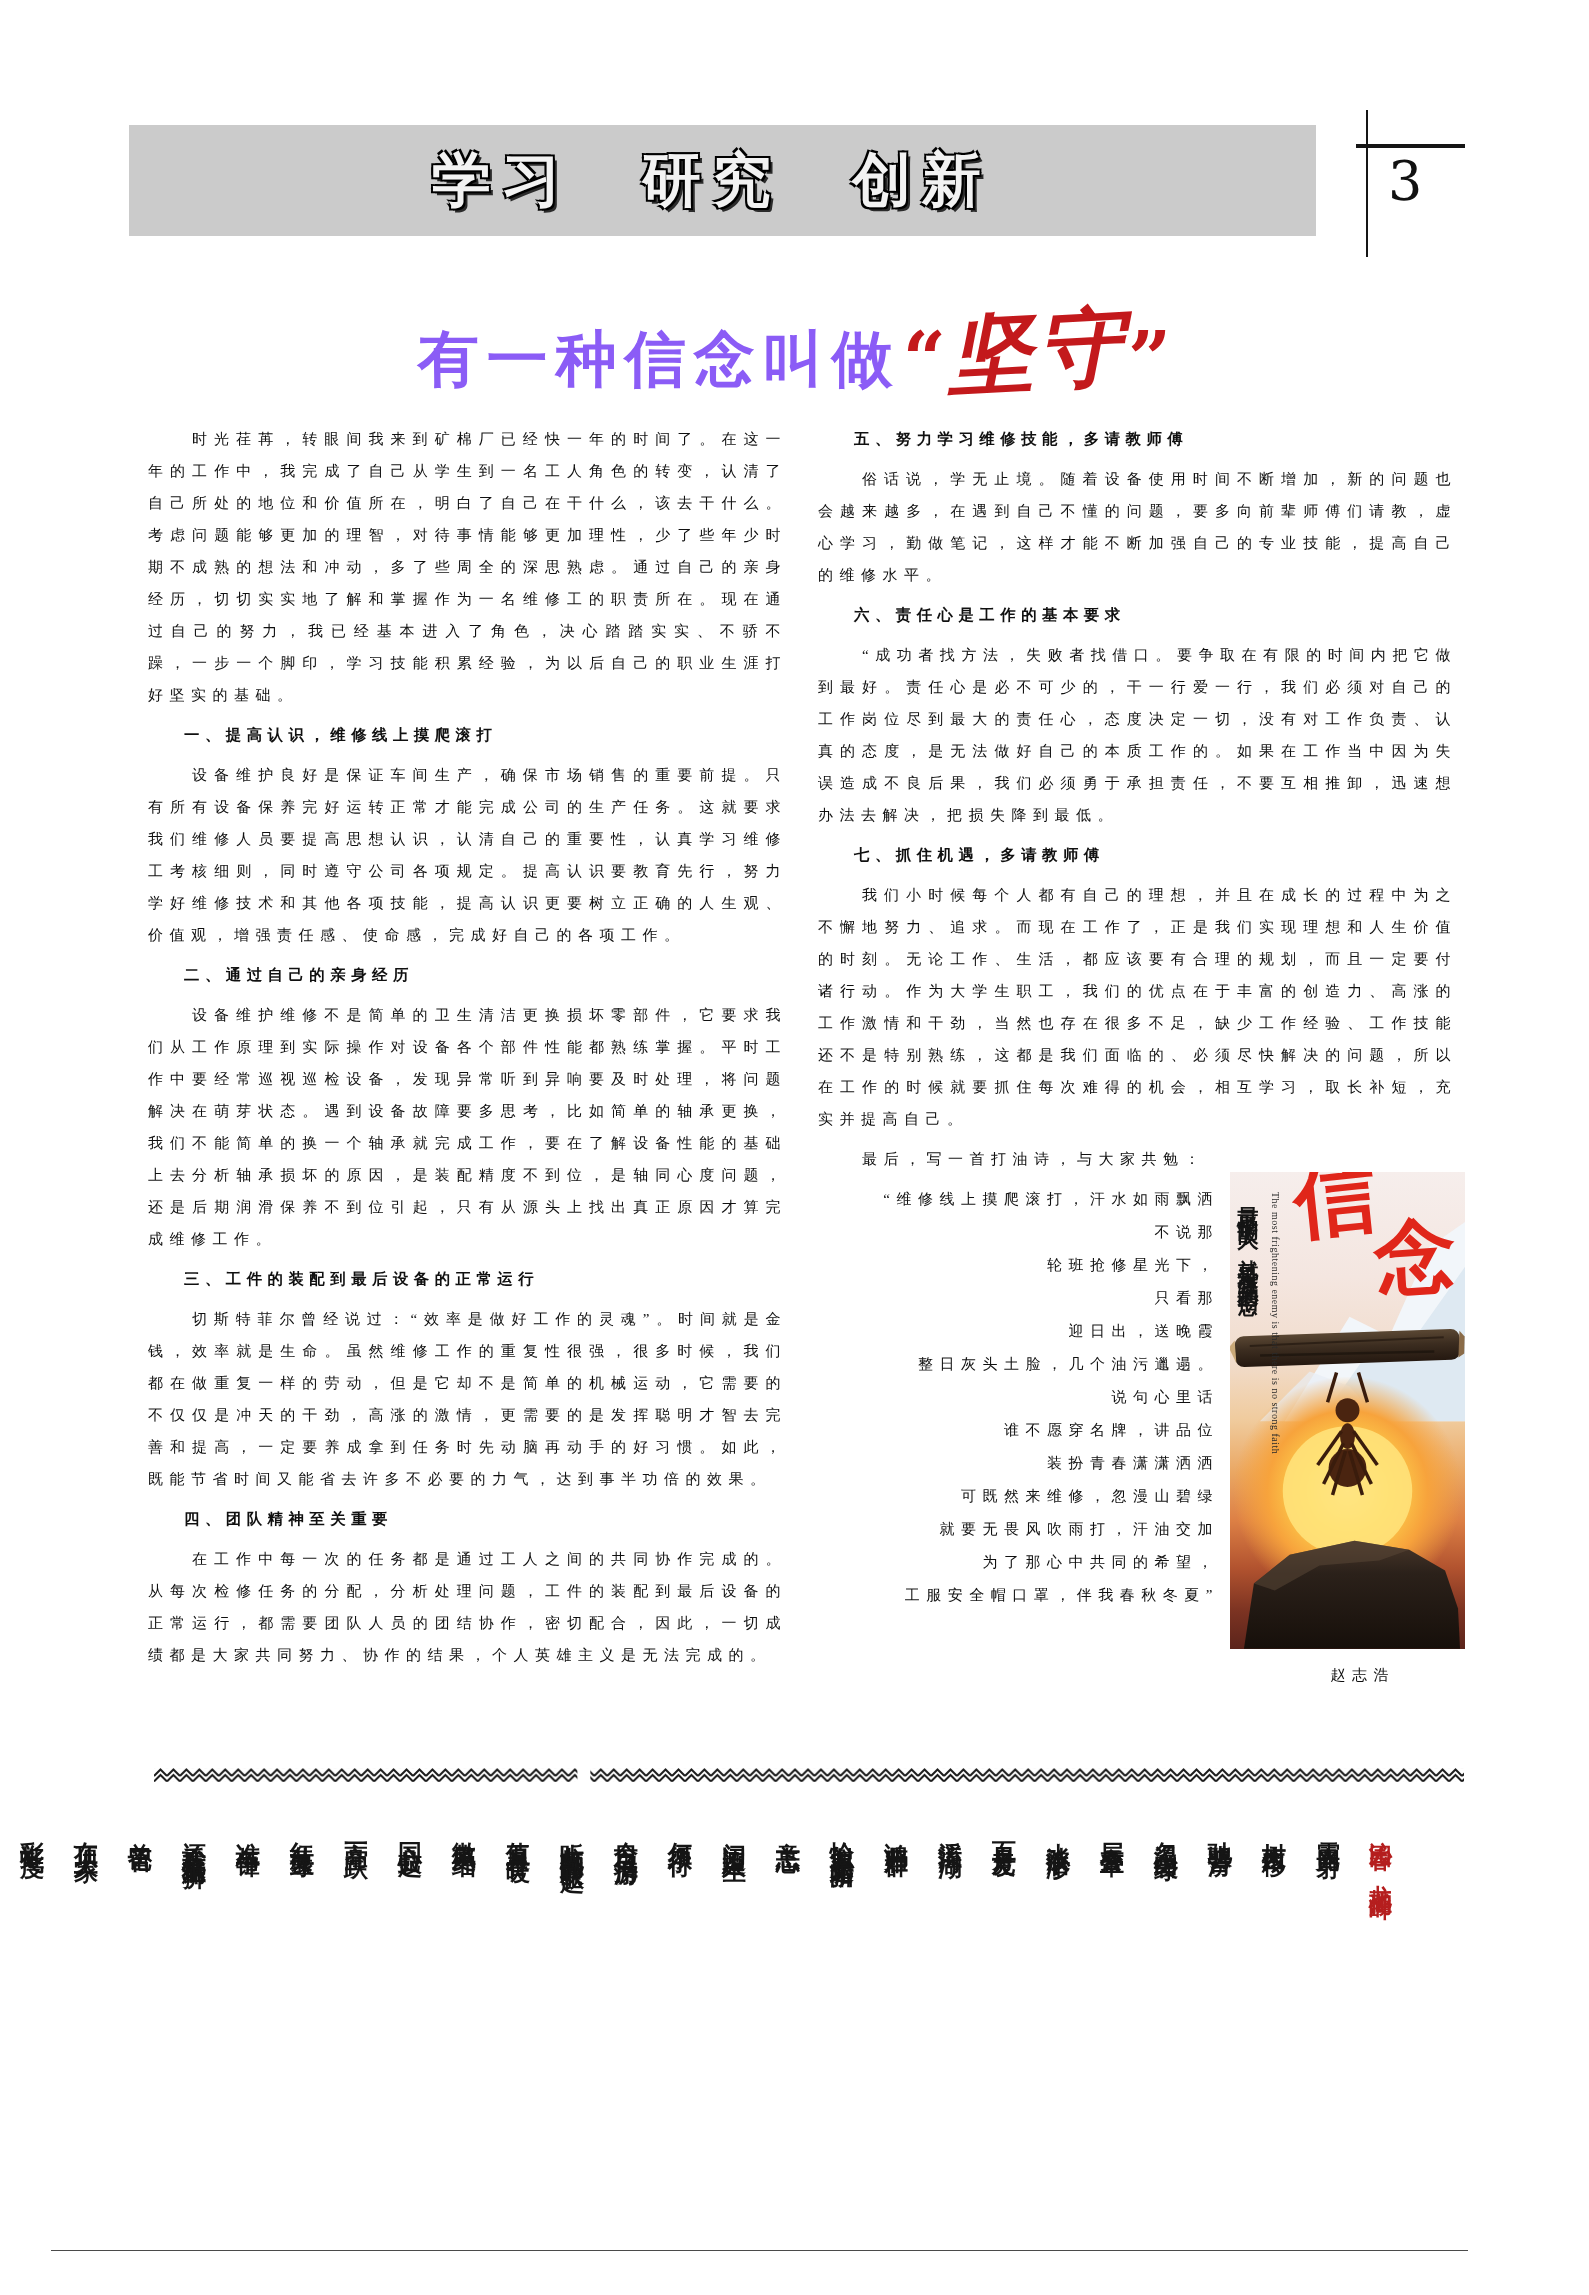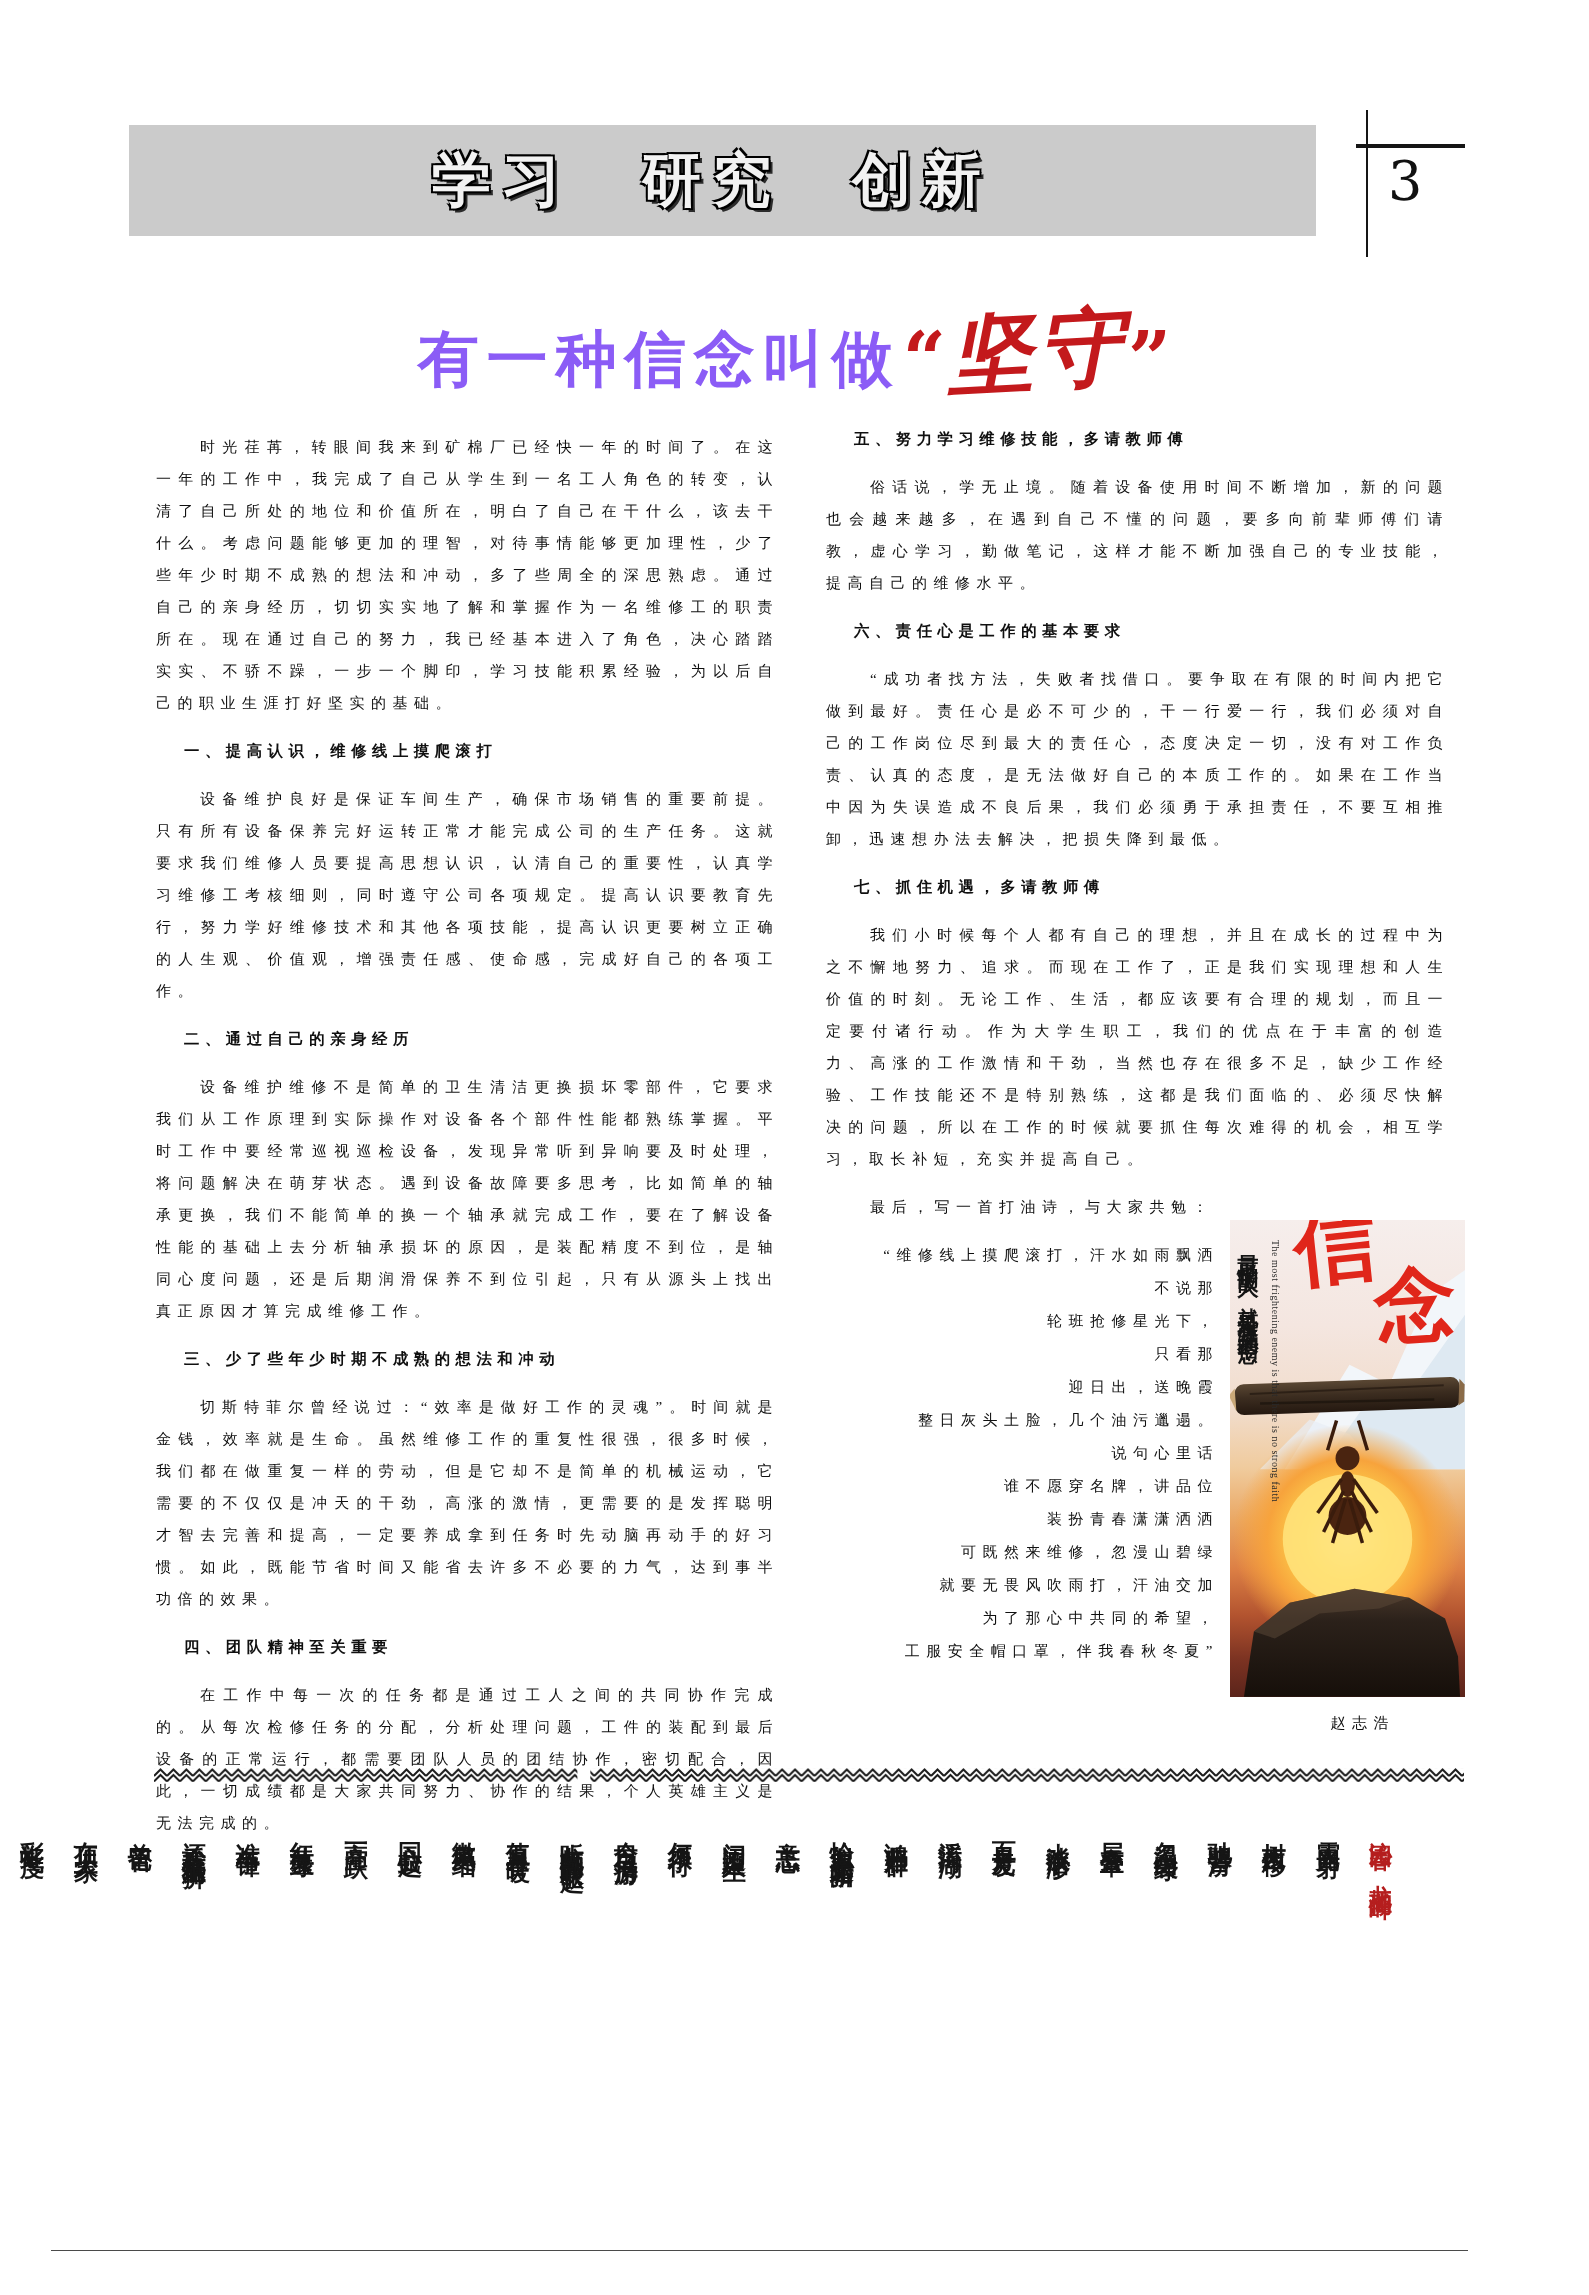--- a/index.html
+++ b/index.html
@@ -23,21 +23,21 @@
   .art-title .main{font-family:"Liberation Sans", sans-serif;font-weight:900;
           font-size:61px;color:#8b5cf6;letter-spacing:8px;margin-top:12px;}
   .art-title .q{font-family:"DejaVu Serif", serif;font-weight:900;font-size:75px;color:#c3191c;vertical-align:-5px;}
   .art-title .script{font-family:"DejaVu Serif", serif;font-style:italic;font-weight:900;
           font-size:85px;color:#c3191c;letter-spacing:4px;display:inline-block;transform:rotate(-3deg);}
 
   
   .columns{position:absolute;left:140px;top:415px;width:1325px;display:flex;gap:15px;}
   .col{width:655px;font-size:15px;line-height:32px;letter-spacing:6.5px;
        text-align:justify;text-justify:inter-character;}
-  .col p{margin:16px;text-indent:44px;}
+  .col p{margin:8px;text-indent:44px;}
   .col h3{font-family:"Liberation Sans", sans-serif;font-size:15.4px;font-weight:bold;
           letter-spacing:5.5px;line-height:32px;margin:7.5px 0 6px 0;text-indent:44px;}
   .poem-intro{margin-top:4px;}
   .poem-line{line-height:33px;padding-left:40px;text-indent:0;text-align:right;}
   .author{clear:right;text-align:right;padding-right:70px;margin-top:24px;line-height:32px;}
 
   
   .poster{float:right;width:235px;height:477px;margin:29px 0 10px 11px;position:relative;
           overflow:hidden;background:linear-gradient(180deg,#f6eeec 0%,#f4e6e0 22%,#f1dccb 40%,
           #f0cb9d 52%,#eaa763 63%,#dd8045 73%,#b2532f 83%,#7c3322 92%,#5b241b 100%);}
@@ -82,21 +82,21 @@
     <span class="q">”</span>
   </div>
 
   <div class="columns">
     <div class="col">
       <p>时光荏苒，转眼间我来到矿棉厂已经快一年的时间了。在这一年的工作中，我完成了自己从学生到一名工人角色的转变，认清了自己所处的地位和价值所在，明白了自己在干什么，该去干什么。考虑问题能够更加的理智，对待事情能够更加理性，少了些年少时期不成熟的想法和冲动，多了些周全的深思熟虑。通过自己的亲身经历，切切实实地了解和掌握作为一名维修工的职责所在。现在通过自己的努力，我已经基本进入了角色，决心踏踏实实、不骄不躁，一步一个脚印，学习技能积累经验，为以后自己的职业生涯打好坚实的基础。</p>
       <h3>一、提高认识，维修线上摸爬滚打</h3>
       <p>设备维护良好是保证车间生产，确保市场销售的重要前提。只有所有设备保养完好运转正常才能完成公司的生产任务。这就要求我们维修人员要提高思想认识，认清自己的重要性，认真学习维修工考核细则，同时遵守公司各项规定。提高认识要教育先行，努力学好维修技术和其他各项技能，提高认识更要树立正确的人生观、价值观，增强责任感、使命感，完成好自己的各项工作。</p>
       <h3>二、通过自己的亲身经历</h3>
       <p>设备维护维修不是简单的卫生清洁更换损坏零部件，它要求我们从工作原理到实际操作对设备各个部件性能都熟练掌握。平时工作中要经常巡视巡检设备，发现异常听到异响要及时处理，将问题解决在萌芽状态。遇到设备故障要多思考，比如简单的轴承更换，我们不能简单的换一个轴承就完成工作，要在了解设备性能的基础上去分析轴承损坏的原因，是装配精度不到位，是轴同心度问题，还是后期润滑保养不到位引起，只有从源头上找出真正原因才算完成维修工作。</p>
-      <h3>三、少了些年少时期不成熟的想法和冲动</h3>
+      <h3>三、工件的装配到最后设备的正常运行</h3>
       <p>切斯特菲尔曾经说过：“效率是做好工作的灵魂”。时间就是金钱，效率就是生命。虽然维修工作的重复性很强，很多时候，我们都在做重复一样的劳动，但是它却不是简单的机械运动，它需要的不仅仅是冲天的干劲，高涨的激情，更需要的是发挥聪明才智去完善和提高，一定要养成拿到任务时先动脑再动手的好习惯。如此，既能节省时间又能省去许多不必要的力气，达到事半功倍的效果。</p>
       <h3>四、团队精神至关重要</h3>
       <p>在工作中每一次的任务都是通过工人之间的共同协作完成的。从每次检修任务的分配，分析处理问题，工件的装配到最后设备的正常运行，都需要团队人员的团结协作，密切配合，因此，一切成绩都是大家共同努力、协作的结果，个人英雄主义是无法完成的。</p>
     </div>
 
     <div class="col">
       <h3>五、努力学习维修技能，多请教师傅</h3>
       <p>俗话说，学无止境。随着设备使用时间不断增加，新的问题也会越来越多，在遇到自己不懂的问题，要多向前辈师傅们请教，虚心学习，勤做笔记，这样才能不断加强自己的专业技能，提高自己的维修水平。</p>
       <h3>六、责任心是工作的基本要求</h3>
       <p>“成功者找方法，失败者找借口。要争取在有限的时间内把它做到最好。责任心是必不可少的，干一行爱一行，我们必须对自己的工作岗位尽到最大的责任心，态度决定一切，没有对工作负责、认真的态度，是无法做好自己的本质工作的。如果在工作当中因为失误造成不良后果，我们必须勇于承担责任，不要互相推卸，迅速想办法去解决，把损失降到最低。</p>

